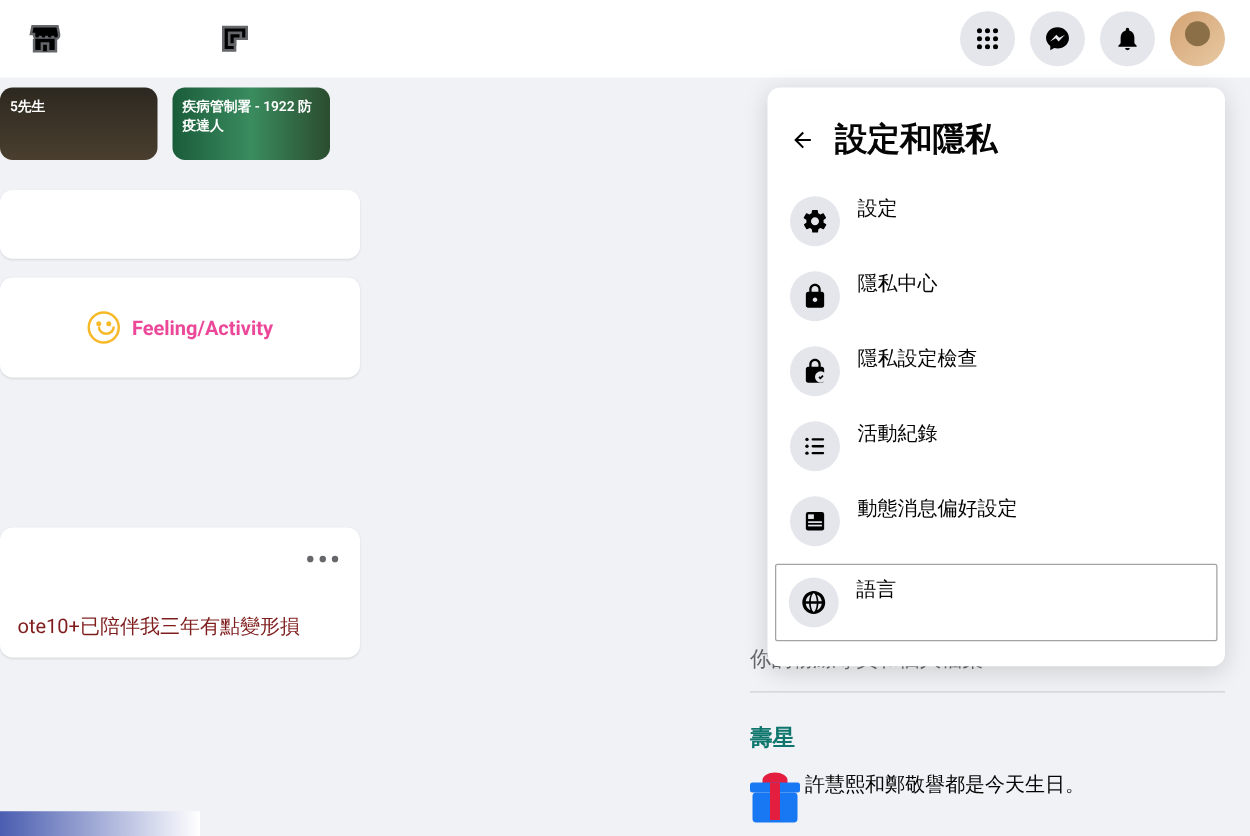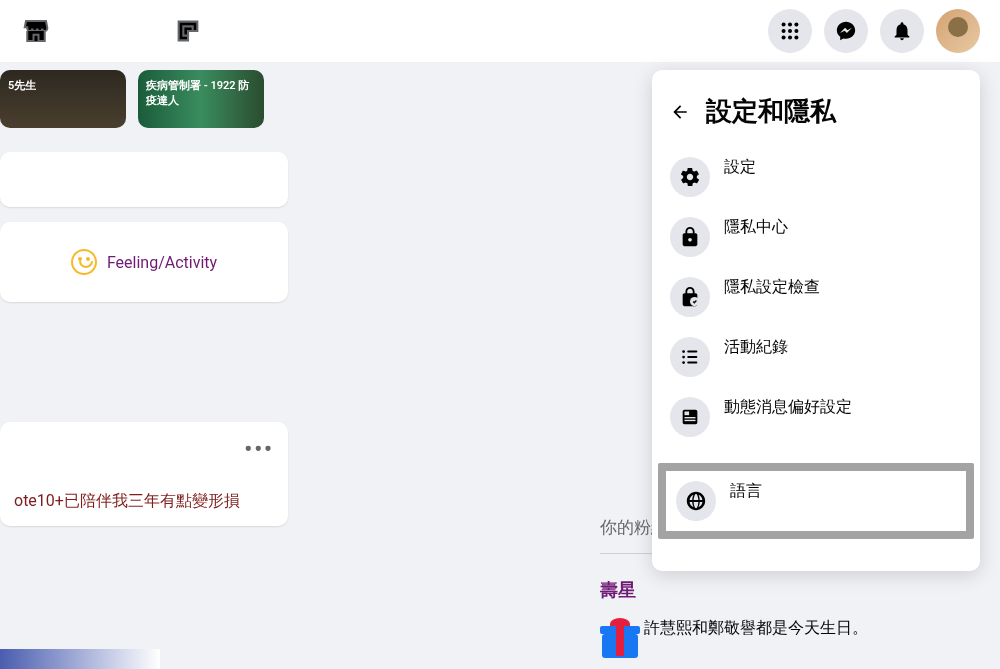--- a/index.html
+++ b/index.html
@@ -154,23 +154,23 @@
       position: absolute;
       bottom: 5px;
       left: 6px;
       width: 10px;
       height: 5px;
       border: 2px solid #f7b928;
       border-top: none;
       border-radius: 0 0 10px 10px;
     }
     .feeling-text {
-      color: #701a75;
+      color: #ec4899;
       font-size: 16px;
-      font-weight: 400;
+      font-weight: 700;
     }
     .post-card {
       position: absolute;
       top: 360px;
       left: 0;
       width: 288px;
       background: #fff;
       border-radius: 10px;
       box-shadow: 0 1px 2px rgba(0,0,0,0.1);
       padding: 14px;
@@ -193,21 +193,21 @@
       bottom: 0;
       left: 0;
       width: 160px;
       height: 20px;
       background: linear-gradient(to right, #4a5db0, #fff);
     }
     .dropdown {
       position: absolute;
       top: 8px;
       right: 20px;
-      width: 328px;
+      width: 366px;
       background: #fff;
       border-radius: 10px;
       box-shadow: 0 4px 20px rgba(0,0,0,0.15);
       padding: 16px 8px;
       z-index: 10;
     }
     .dropdown-header {
       display: flex;
       align-items: center;
       gap: 16px;
@@ -227,23 +227,23 @@
     }
     .menu-item {
       display: flex;
       align-items: flex-start;
       gap: 14px;
       padding: 10px 10px;
       border-radius: 8px;
       cursor: pointer;
     }
     .menu-item.highlighted {
-      border: 8px solid #a3a3a3;
+      border: 1px solid #a3a3a3;
       border-radius: 2px;
-      margin: 16px -2px;
+      margin: 4px -2px;
     }
     .menu-icon {
       width: 40px;
       height: 40px;
       border-radius: 50%;
       background: #e4e6eb;
       display: flex;
       align-items: center;
       justify-content: center;
       flex-shrink: 0;
@@ -259,21 +259,21 @@
       right: 20px;
       width: 380px;
     }
     .sidebar-text {
       color: #65676b;
       font-size: 17px;
       padding: 4px 0 14px;
       border-bottom: 1px solid #ced0d4;
     }
     .birthday-title {
-      color: #701a75;
+      color: #0f766e;
       font-size: 18px;
       font-weight: 600;
       margin-top: 24px;
       margin-bottom: 16px;
     }
     .birthday-row {
       display: flex;
       align-items: flex-start;
       gap: 4px;
     }

